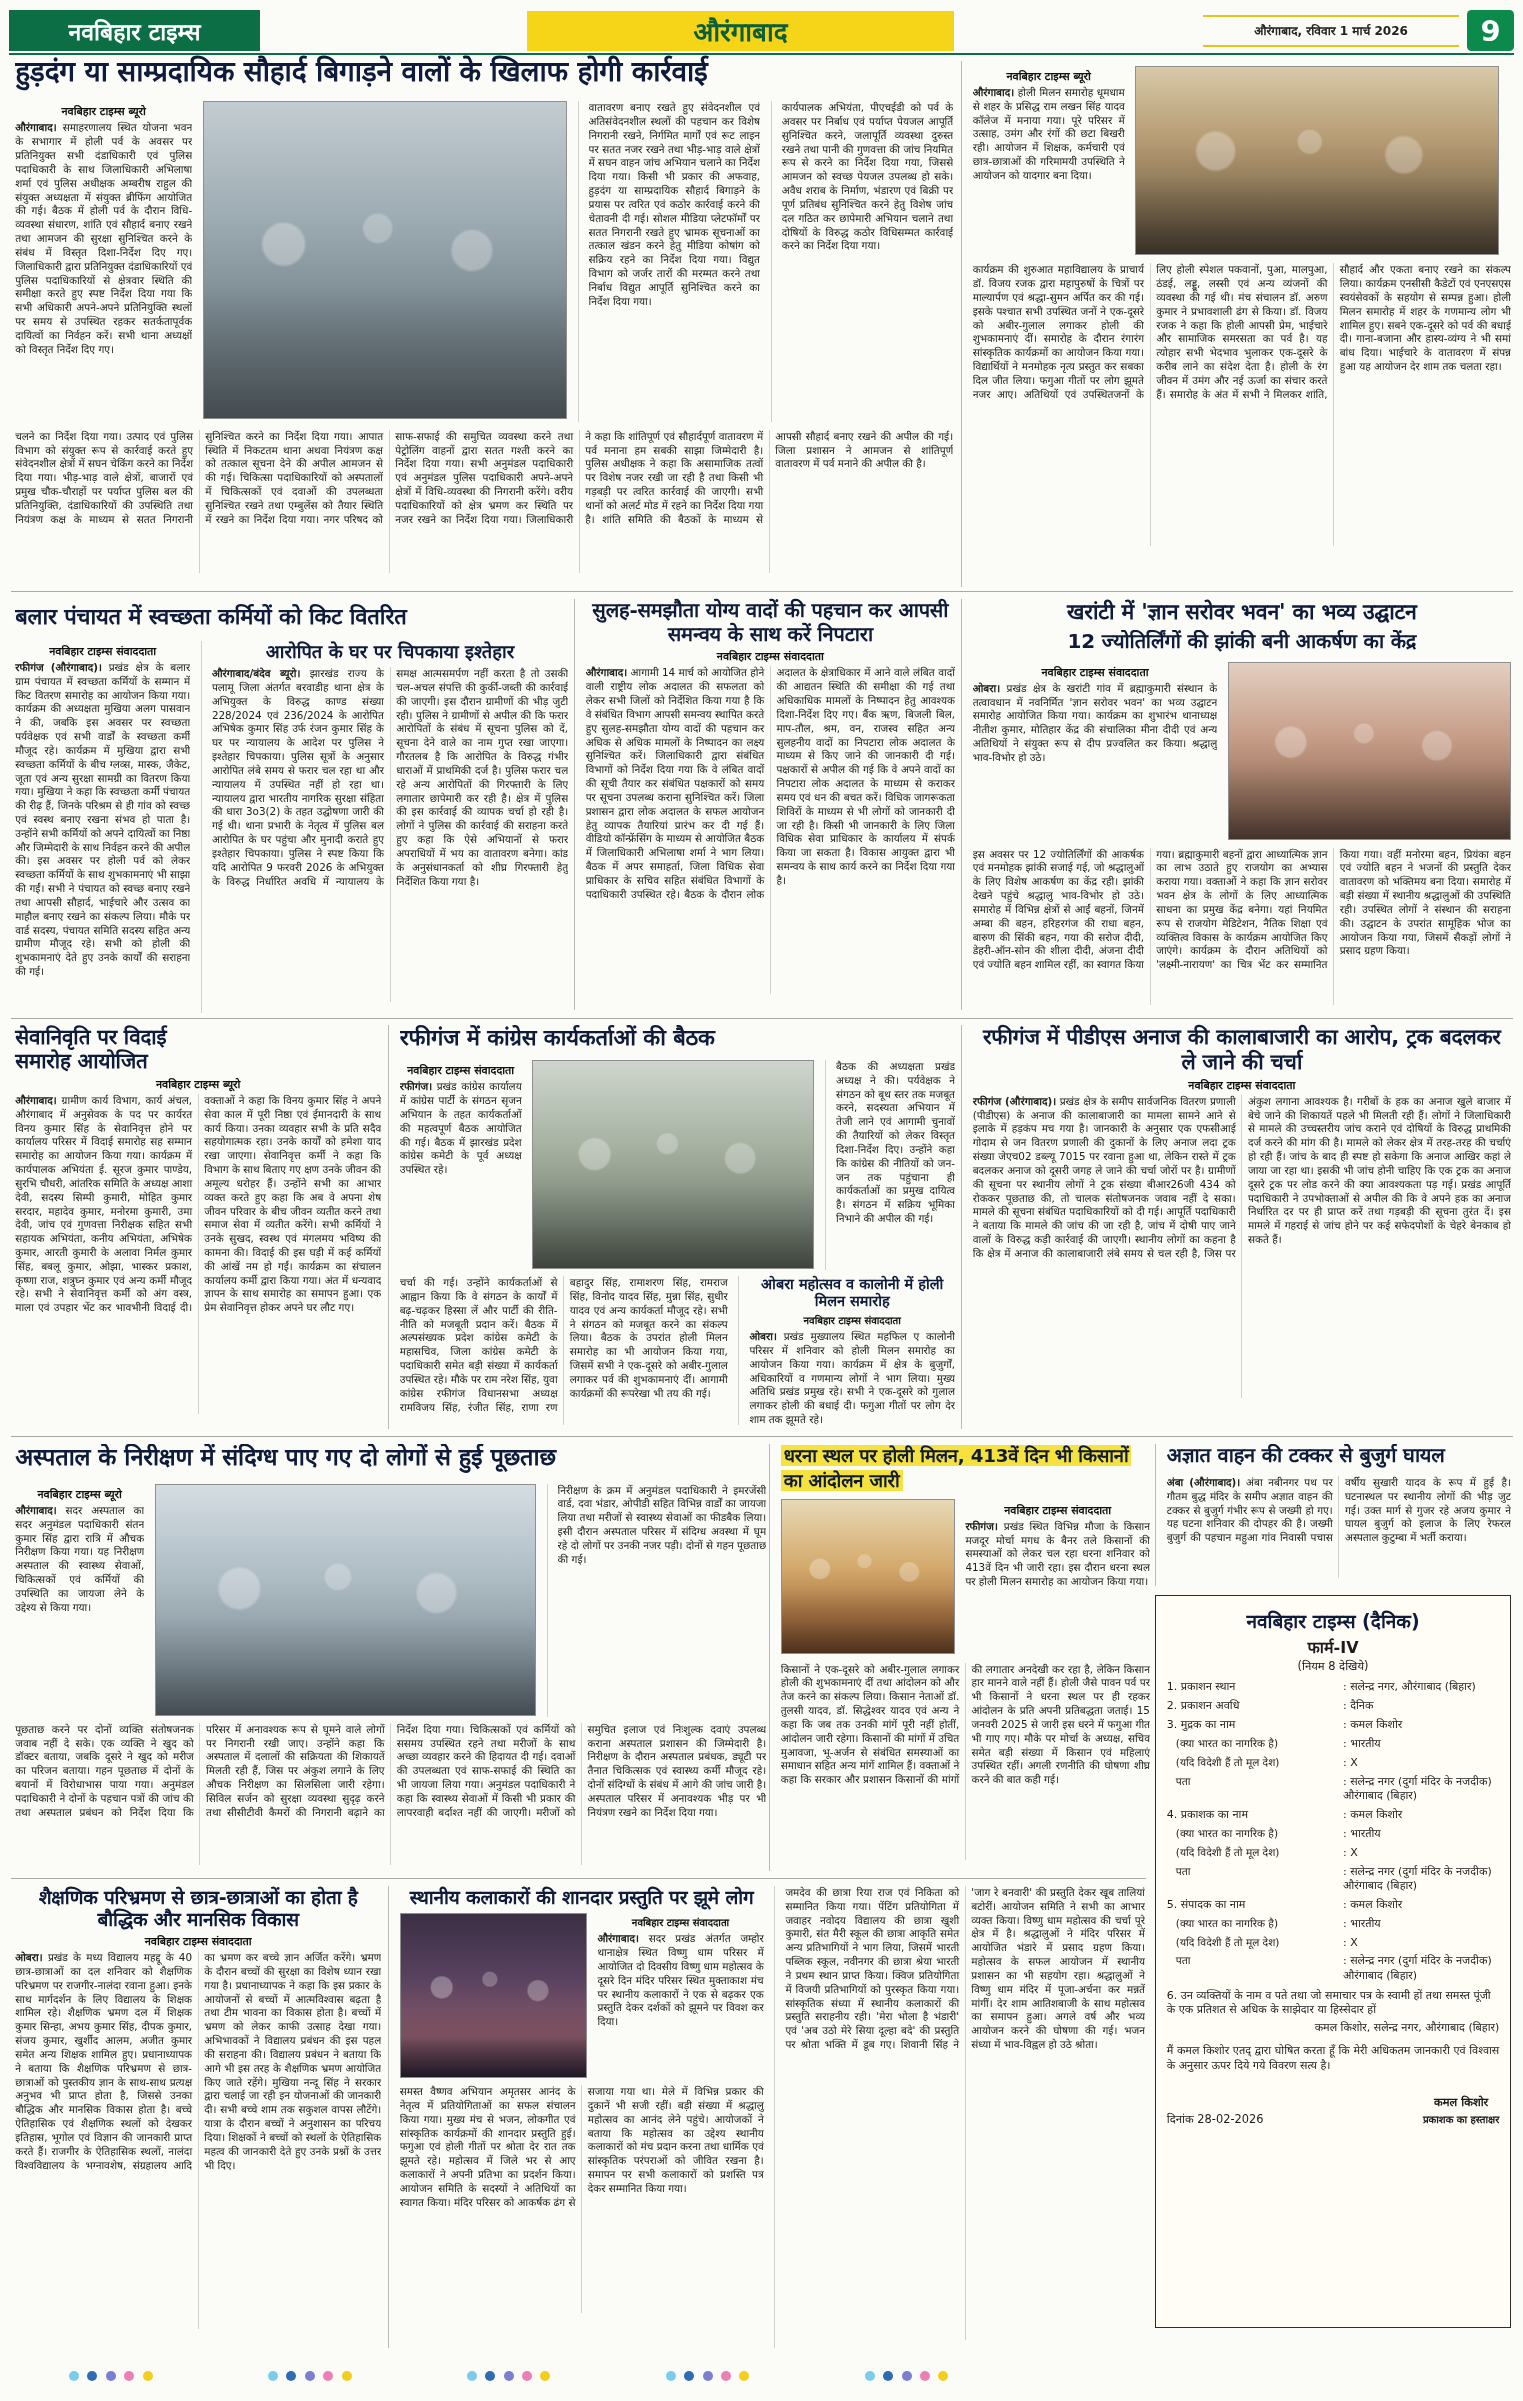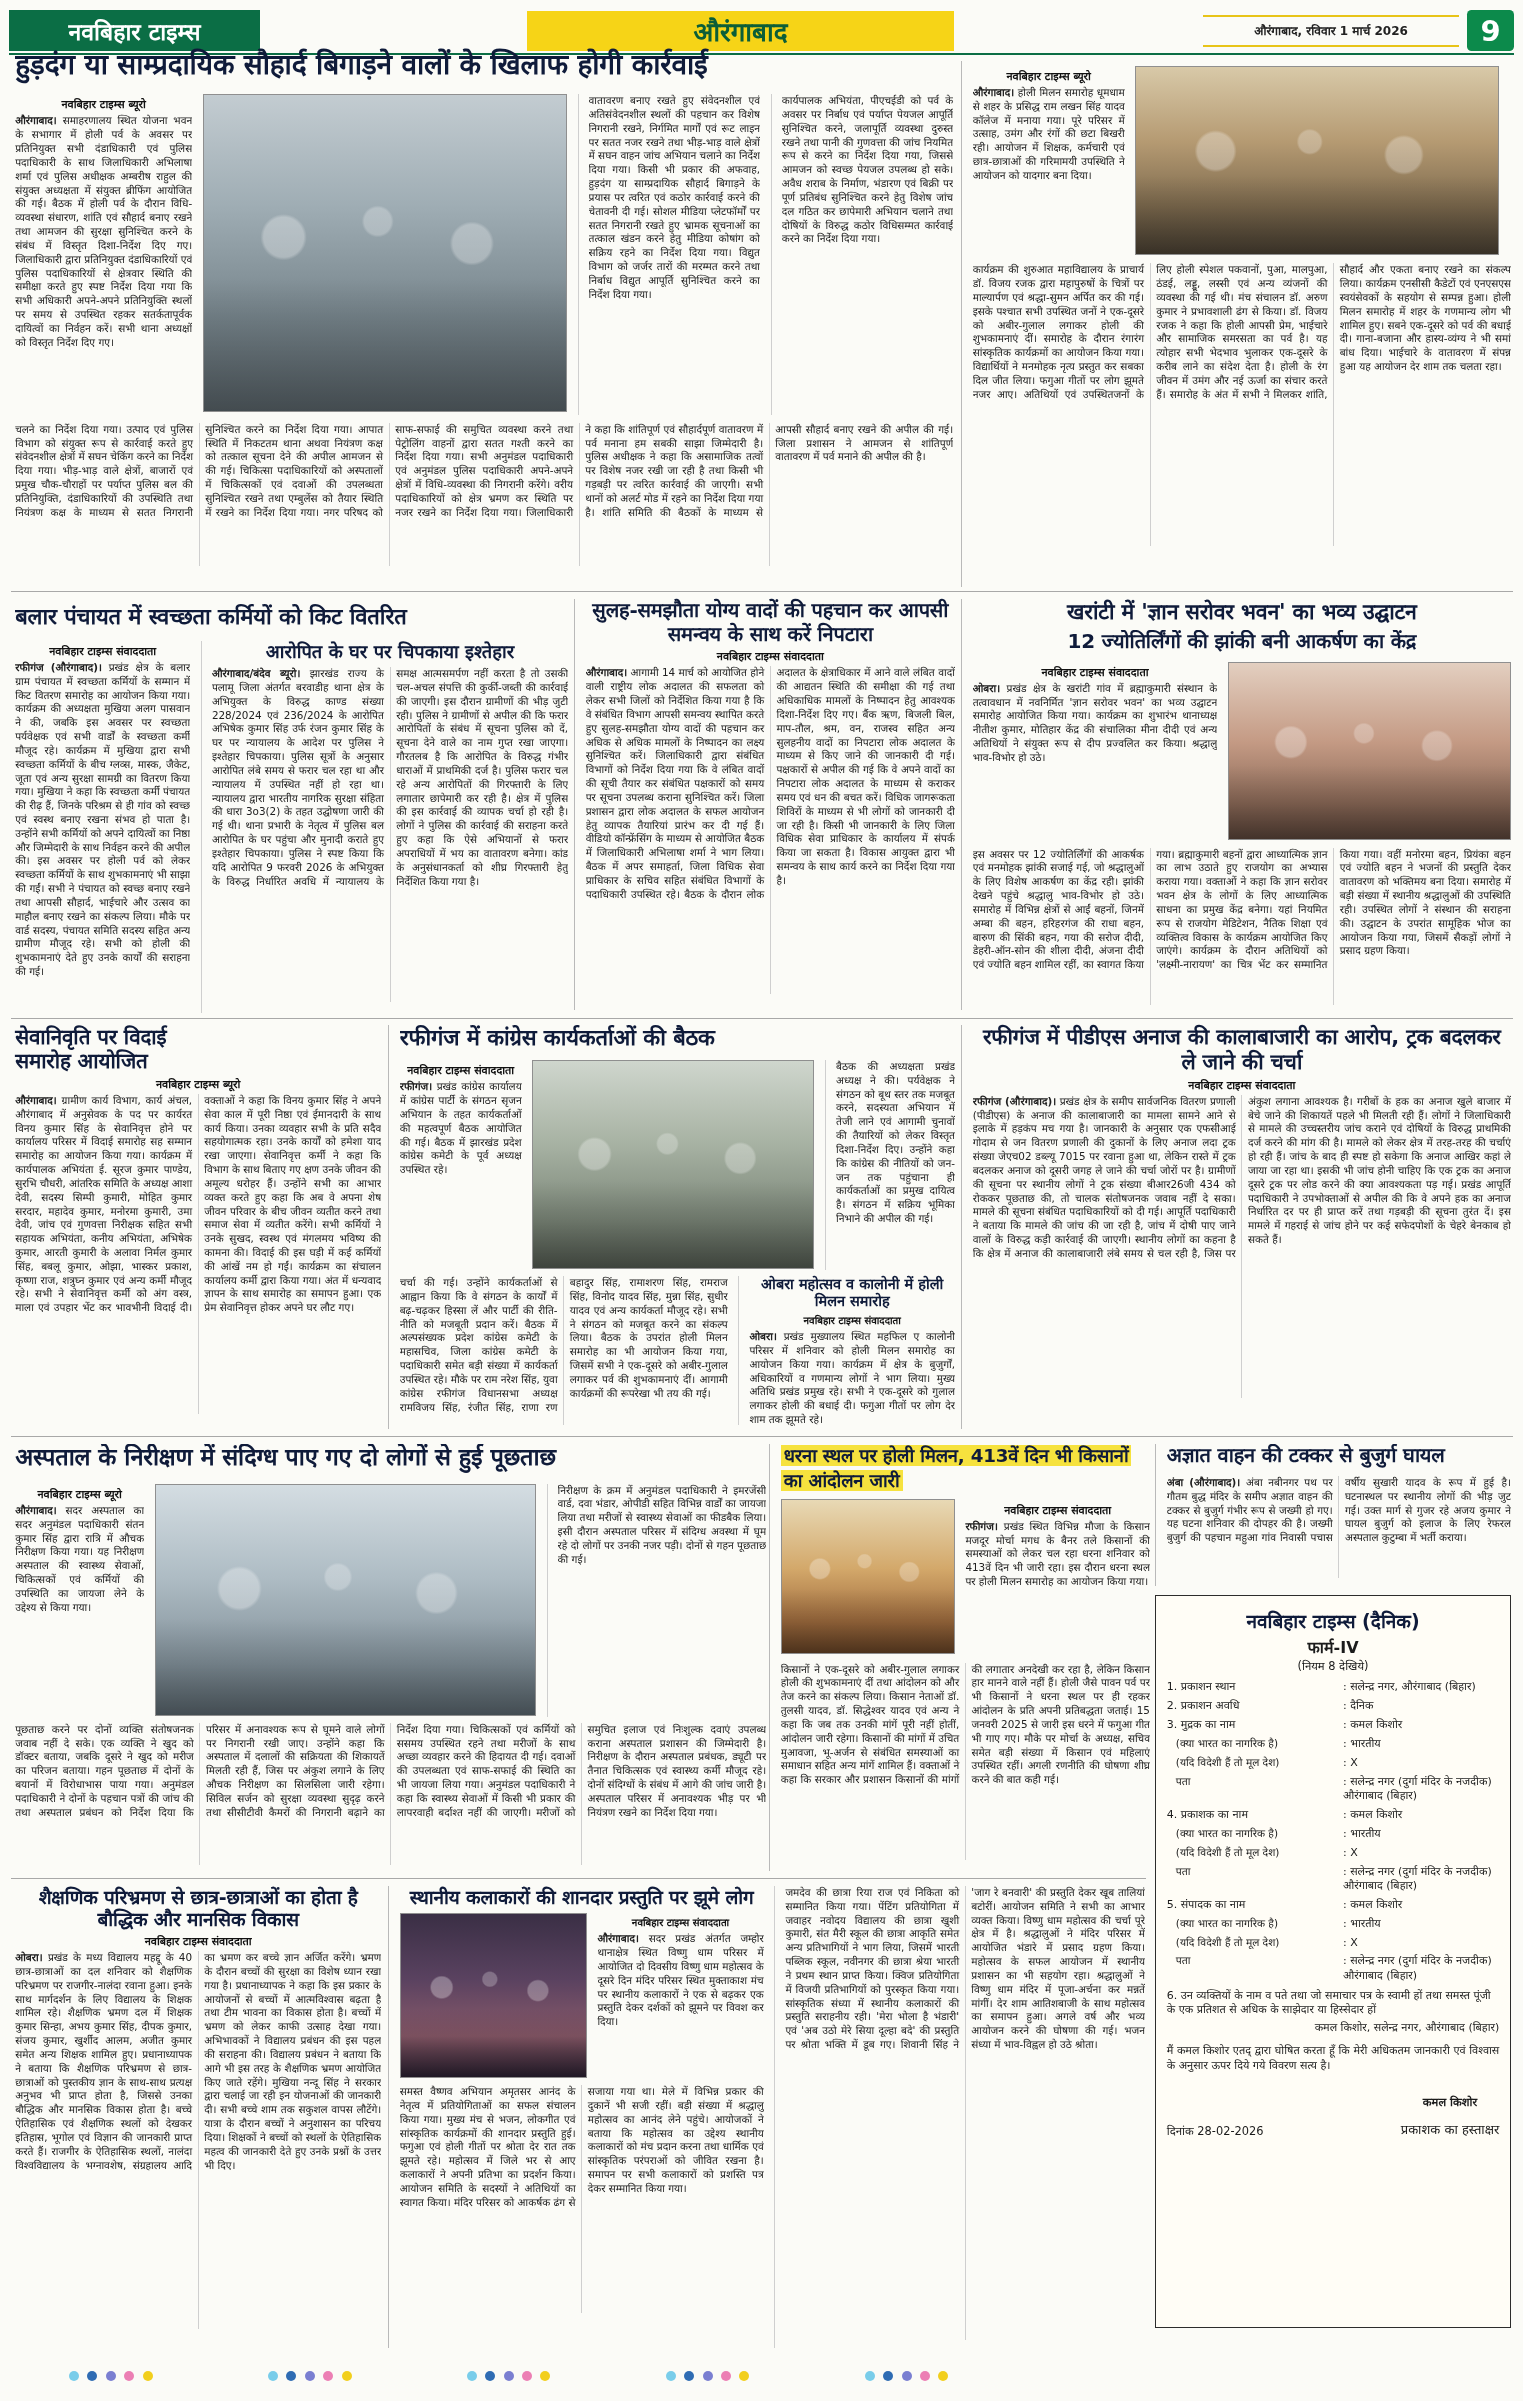--- a/index.html
+++ b/index.html
@@ -53,21 +53,21 @@
   .frow{display:flex;font-size:11px;line-height:1.3;margin:4.6px 0}
   .flabel{width:53%}
   .fval{width:47%}
   .fval::before{content:": "}
   .frow.indent .flabel{padding-left:9.1px;font-size:10.5px}
   .fblock{font-size:11px;line-height:1.3;margin:6.1px 0}
   .fblock .fv{display:block;text-align:right;margin-top:3px}
   .f-decl{font-size:11px;line-height:1.35;margin-top:9.1px;text-align:justify}
   .f-bottom{display:flex;justify-content:space-between;align-items:flex-end;margin-top:20px;font-size:11.4px}
   .f-sign{text-align:center;font-weight:bold}
-  .f-sign .role{display:block;font-weight:normal;font-size:13px;margin-top:11px}
+  .f-sign .role{display:block;font-weight:bold;font-size:10px;margin-top:3px}
   
   .dotsrow{display:flex;align-items:center}
   .dot{width:10px;height:10px;border-radius:50%;display:inline-block;margin-right:8.4px;flex:none}
   .dot:nth-child(5n+1):not(:first-child){margin-left:107px}
   .subhead{font-weight:bold;color:#0f1b3a;line-height:1.2}
 </style>
 </head>
 <body>
 
 <div class="abs" style="left:0;top:4px;width:1523px;height:53px">
@@ -79,21 +79,21 @@
   </div>
   <div class="abs datestrip" style="left:1203px;top:10.7px;width:256px;height:32px">
     <span>औरंगाबाद, रविवार 1 मार्च 2026</span>
   </div>
   <div class="abs pagenum" style="left:1467px;top:6.1px;width:47px;height:41px">
     <span>9</span>
   </div>
 </div>
 <div class="abs" style="left:9.1px;top:53px;width:1505px;height:1.5px;background:#0b6e45"></div>
 
-<div class="abs" style="left:15.2px;top:48px;width:938px;height:526px">
+<div class="abs" style="left:15.2px;top:55px;width:938px;height:526px">
   <div class="headline nowrap" style="font-size:28px;height:40px">हुड़दंग या साम्प्रदायिक सौहार्द बिगाड़ने वालों के खिलाफ होगी कार्रवाई</div>
   <div class="flexrow" style="margin-top:6.1px;height:321px">
     <div class="fcol" style="flex:0 0 177px">
       <div class="byline">नवबिहार टाइम्स ब्यूरो</div>
       <div class="body" style="height:299px"><b class="dl">औरंगाबाद।</b> <span>समाहरणालय स्थित योजना भवन के सभागार में होली पर्व के अवसर पर प्रतिनियुक्त सभी दंडाधिकारी एवं पुलिस पदाधिकारी के साथ जिलाधिकारी अभिलाषा शर्मा एवं पुलिस अधीक्षक अम्बरीष राहुल की संयुक्त अध्यक्षता में संयुक्त ब्रीफिंग आयोजित की गई। बैठक में होली पर्व के दौरान विधि-व्यवस्था संधारण, शांति एवं सौहार्द बनाए रखने तथा आमजन की सुरक्षा सुनिश्चित करने के संबंध में विस्तृत दिशा-निर्देश दिए गए। जिलाधिकारी द्वारा प्रतिनियुक्त दंडाधिकारियों एवं पुलिस पदाधिकारियों से क्षेत्रवार स्थिति की समीक्षा करते हुए स्पष्ट निर्देश दिया गया कि सभी अधिकारी अपने-अपने प्रतिनियुक्ति स्थलों पर समय से उपस्थित रहकर सतर्कतापूर्वक दायित्वों का निर्वहन करें। सभी थाना अध्यक्षों को विस्तृत निर्देश दिए गए।</span></div>
     </div>
     <div class="photo ph-meeting" style="width:364px;height:318px"></div>
     <div class="fcol vr">
         <div class="body" style="height:318px">वातावरण बनाए रखते हुए संवेदनशील एवं अतिसंवेदनशील स्थलों की पहचान कर विशेष निगरानी रखने, निर्गमित मार्गों एवं रूट लाइन पर सतत नजर रखने तथा भीड़-भाड़ वाले क्षेत्रों में सघन वाहन जांच अभियान चलाने का निर्देश दिया गया। किसी भी प्रकार की अफवाह, हुड़दंग या साम्प्रदायिक सौहार्द बिगाड़ने के प्रयास पर त्वरित एवं कठोर कार्रवाई करने की चेतावनी दी गई। सोशल मीडिया प्लेटफॉर्मों पर सतत निगरानी रखते हुए भ्रामक सूचनाओं का तत्काल खंडन करने हेतु मीडिया कोषांग को सक्रिय रहने का निर्देश दिया गया। विद्युत विभाग को जर्जर तारों की मरम्मत करने तथा निर्बाध विद्युत आपूर्ति सुनिश्चित करने का निर्देश दिया गया।</div>
       </div>

